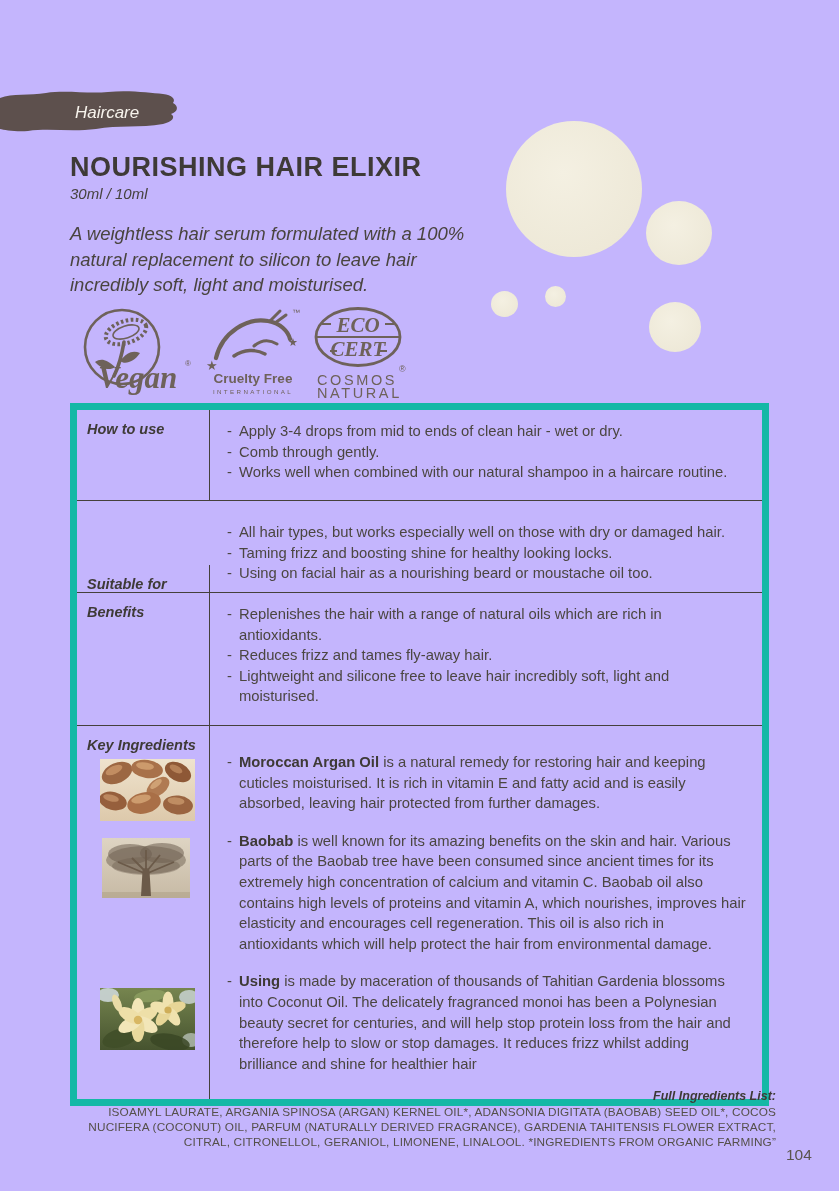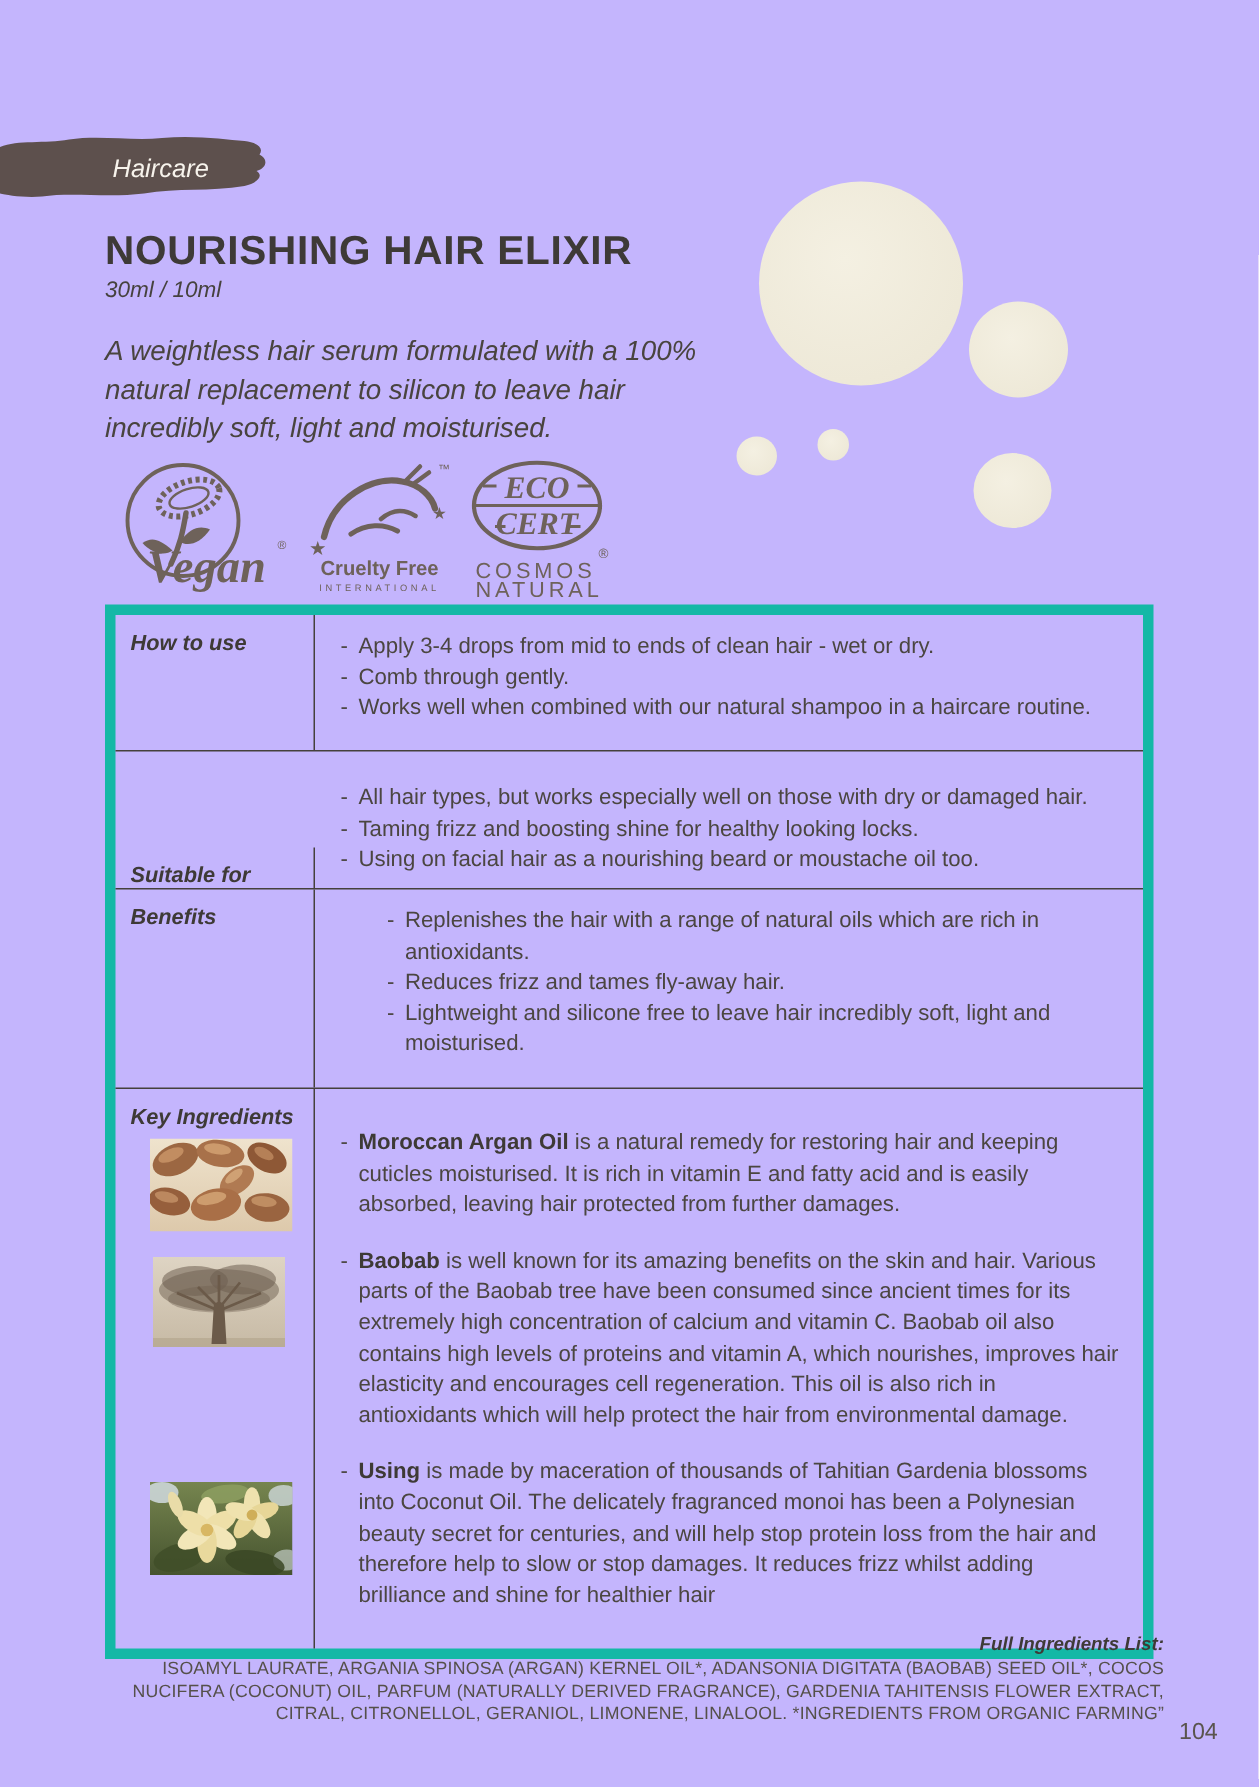--- a/index.html
+++ b/index.html
@@ -43,21 +43,21 @@
   .spec-table { position:absolute; left:70px; top:403px; width:699px;
     border:7px solid #14b8a6; }
   .t-row { display:flex; border-top:1px solid #45403c; }
   .t-row:first-child { border-top:none; }
   .t-label { width:133px; flex:none; border-right:1px solid #45403c;
     padding:11px 6px 0 10px; font-size:14.5px; font-style:italic; font-weight:700;
     color:#3e3a36; position:relative; }
   .t-content { flex:1; padding:11px 16px 8px 0; }
   .row-how      { min-height:90px; }
   .row-suitable { min-height:92px;align-items:flex-end; }
-  .row-benefits { min-height:133px;gap:31px; }
+  .row-benefits { min-height:133px; }
   .row-keying   { min-height:369px;justify-content:center; }
   ul.bullets { list-style:none; }
   ul.bullets li { display:flex; font-size:14.8px; line-height:20.6px; color:#4b4641; }
   ul.bullets li::before { content:"-"; flex:none; width:19px; margin-left:10px;
     text-align:center; }
   
   .ki-content { padding-top:26px; }
   .ing { display:flex; font-size:14.8px; line-height:20.6px; color:#4b4641;
     margin-bottom:17px; }
   .ing::before { content:"-"; flex:none; width:19px; margin-left:10px; text-align:center; }

